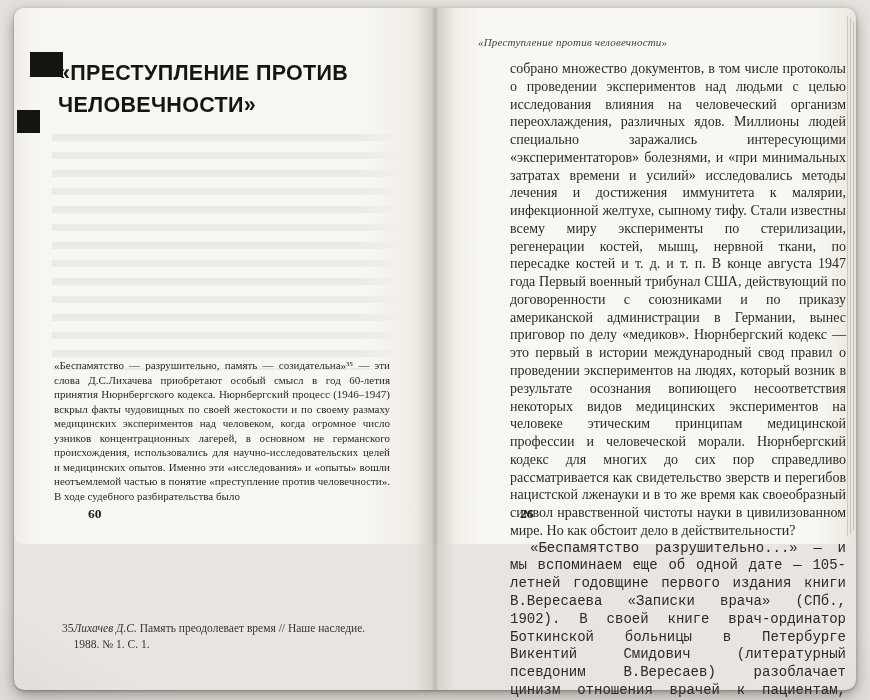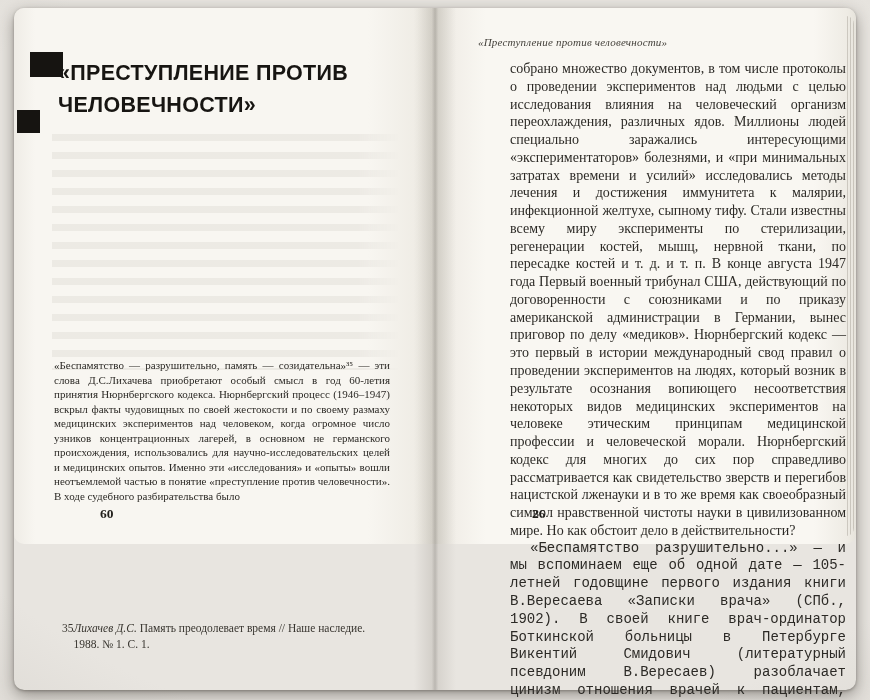--- a/index.html
+++ b/index.html
@@ -62,21 +62,21 @@
   .footnote {
     position:absolute; left:48px; top:612px; width:316px;
     font-size:11.5px; line-height:1.4; color:#38352f;
     display:flex; 
   }
   .fn-num { flex:0 0 auto; }
   .fn-text { flex:1; }
   .fn-text i { font-style:italic;margin-top:46px; }
   .pageno {
     position:absolute; bottom:22px; font-weight:bold;
-    font-size:13.5px; color:#211f1b;margin-left:12px;
+    font-size:13.5px; color:#211f1b;
   }
   .pageno-left  { left:74px; }
   .pageno-right { left:85px; }
   .running-header {
     position:absolute; left:43px; top:28px; width:330px;
     font-size:11px; font-style:italic; color:#45423c; letter-spacing:.2px;
   }
   .right-body {
     position:absolute; left:38px; top:52px; width:336px;
     font-size:14px; line-height:1.27;margin-left:37px;

